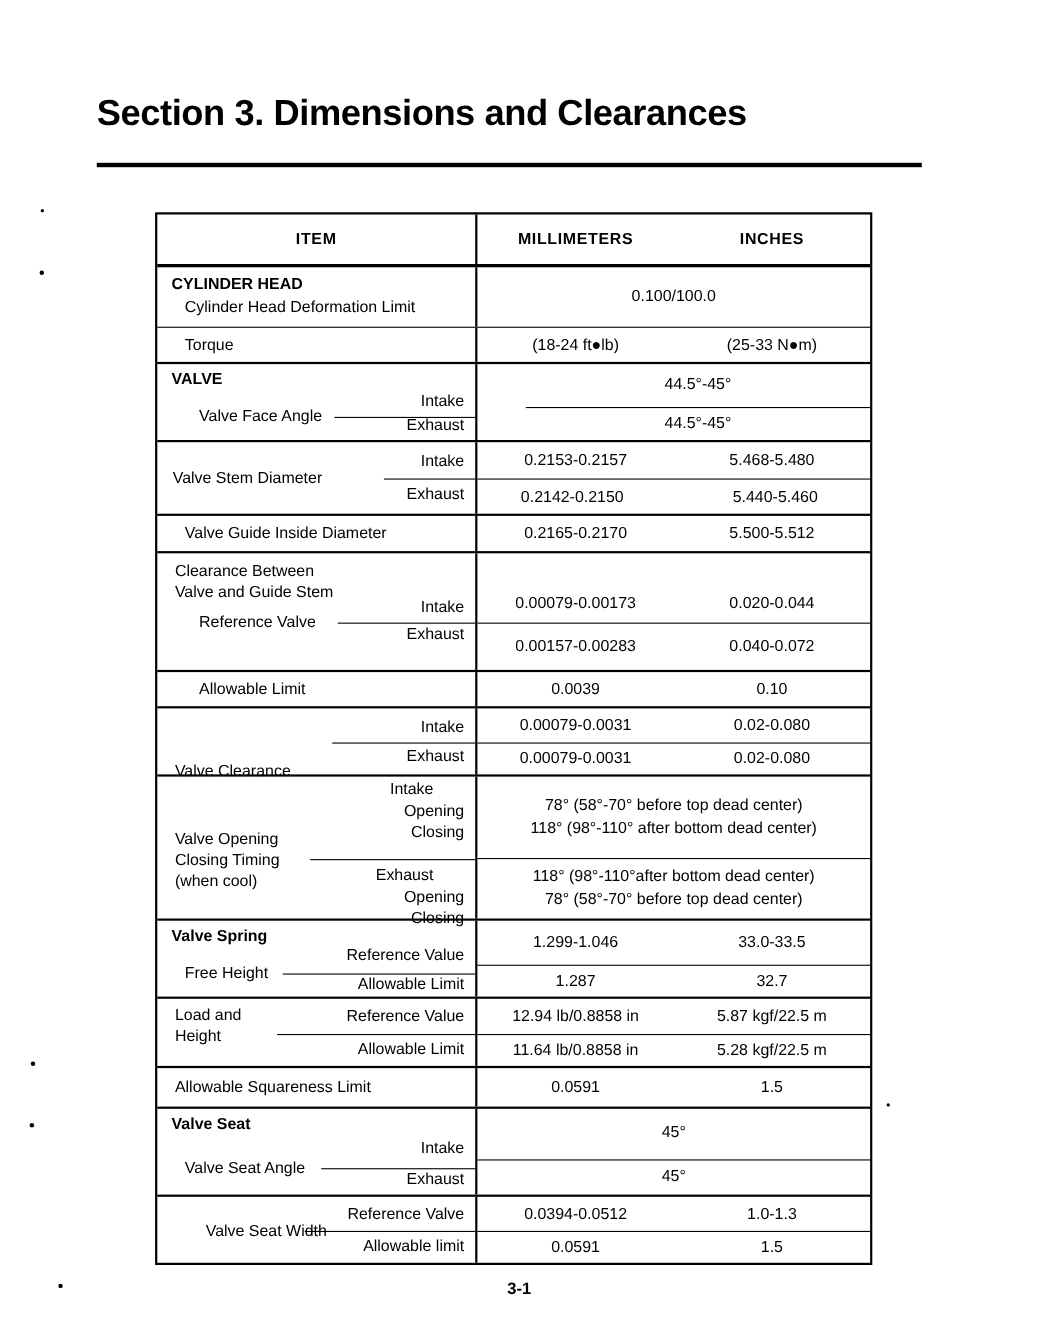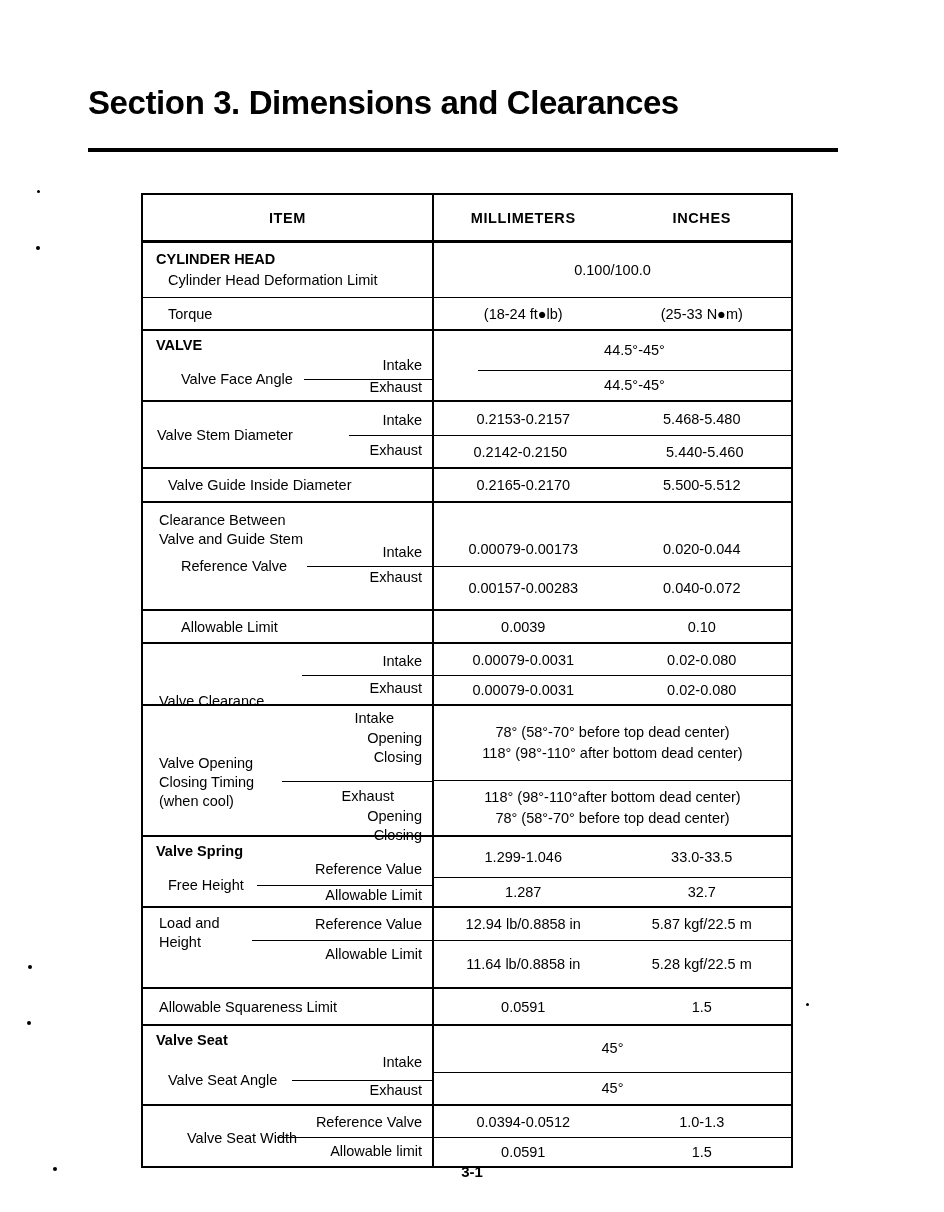--- a/index.html
+++ b/index.html
@@ -350,21 +350,21 @@
         <div class="val">1.299-1.046</div>
         <div class="val">33.0-33.5</div>
       </div>
       <div style="display:flex;flex:1 1 auto;border-top:1px solid #000;">
         <div class="val">1.287</div>
         <div class="val">32.7</div>
       </div>
     </div>
   </div>
 
-  <div class="row thick-top" style="height:81px;">
+  <div class="row thick-top" style="height:63px;">
     <div class="item-cell">
       <div class="left-label" style="top:6px;">Load and</div>
       <div class="left-label" style="top:25px;">Height</div>
       <div class="leader" style="top:32px; width:180px;"></div>
       <div class="sub-label" style="top:8px;">Reference Value</div>
       <div class="sub-label" style="top:38px;">Allowable Limit</div>
     </div>
     <div class="values-cell" style="flex-direction:column;">
       <div style="display:flex;flex:0 0 32px;">
         <div class="val">12.94 lb/0.8858 in</div>

